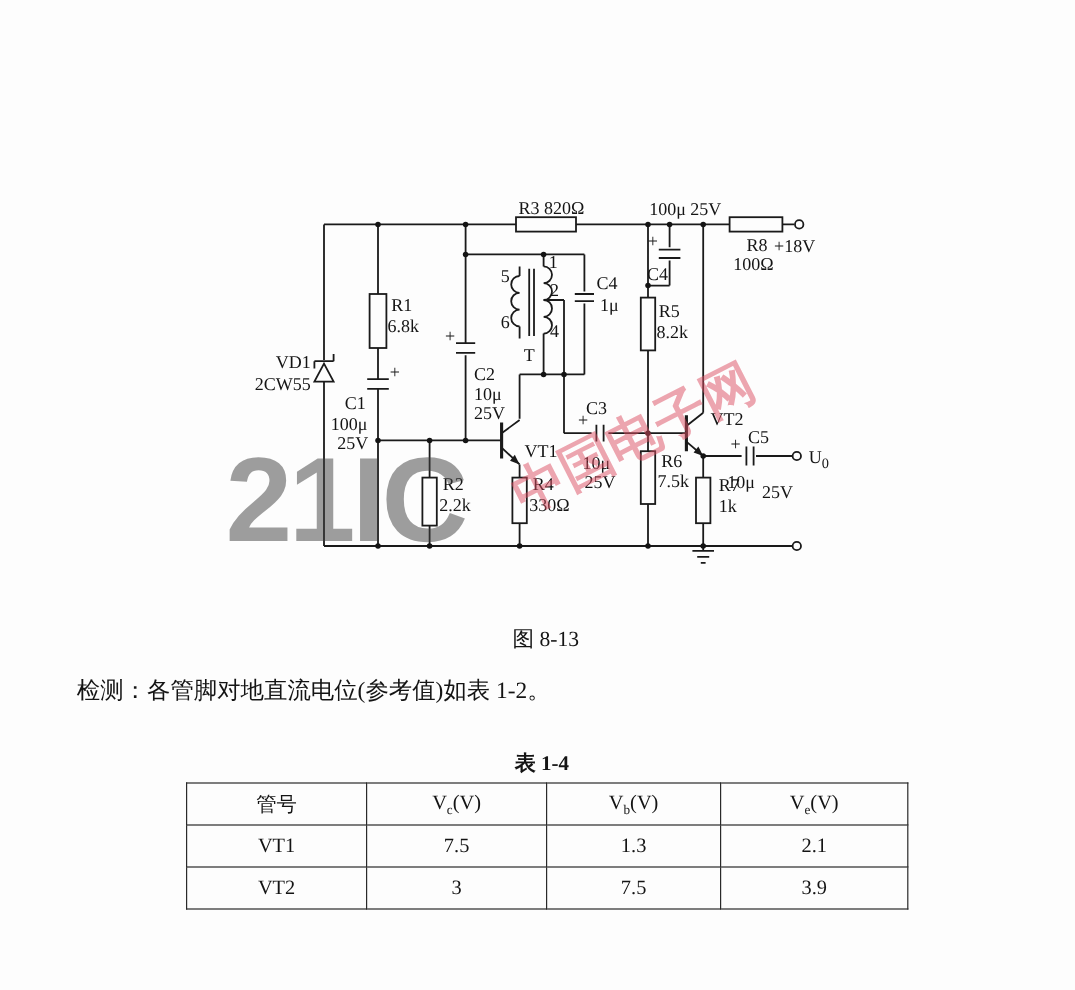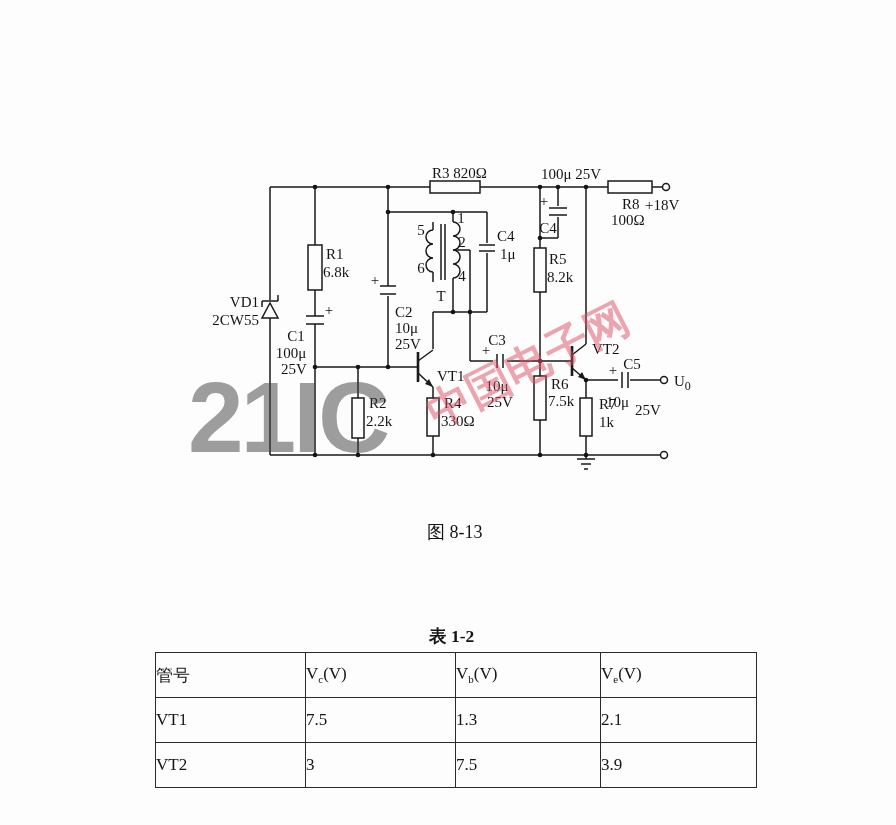--- a/index.html
+++ b/index.html
@@ -8,21 +8,21 @@
   .page{position:absolute;inset:0;background:#fdfdfd;overflow:hidden}
   .intro{position:absolute;left:16px;top:9px;width:864px;font-size:20px;line-height:27.5px;text-align:justify;text-indent:2em}
   .circuit{position:absolute;left:0;top:0}
   .circuit text{font-family:"Liberation Serif","DejaVu Serif",serif;font-size:15px;fill:#141414}
   .annotation{position:absolute;left:312px;top:465px;font-size:17px;letter-spacing:.3px}
   .annotation sub{font-size:12px}
   .fig-caption{position:absolute;left:427px;top:520px;font-size:18px}
   .detect{position:absolute;left:64px;top:562px;font-size:19.5px}
   .tbl-title{position:absolute;left:429px;top:624px;font-size:17.5px;font-weight:bold}
   .vtable{position:absolute;left:155px;top:652px;width:601px;border-collapse:collapse;font-size:17px;table-layout:fixed}
-  .vtable th,.vtable td{border:1.3px solid #2a2a2a;text-align:left;height:45px;font-weight:normal}
+  .vtable th,.vtable td{border:1.3px solid #2a2a2a;text-align:center;height:35px;font-weight:normal}
   .vtable sub{font-size:11px}
   .wm-big{position:absolute;left:188px;top:360px;font-family:"Liberation Sans",sans-serif;font-size:100px;font-weight:800;color:#404040;opacity:.5;letter-spacing:-3px;pointer-events:none}
   .wm-cn{position:absolute;left:430px;top:386px;font-family:"Liberation Sans",sans-serif;font-size:44px;font-weight:700;color:#dd4f63;opacity:.5;transform:rotate(-27deg);transform-origin:0 50%;white-space:nowrap;pointer-events:none}
 </style>
 </head>
 <body>
 
 <div class="page">
 
 
@@ -156,22 +156,23 @@
       <text x="674" y="386" font-size="17"><tspan>U</tspan><tspan dy="4" font-size="12">0</tspan></text>
     </g>
   </svg>
 
   <div class="wm-big">21IC</div>
   <div class="wm-cn">中国电子网</div>
 
 
   <div class="fig-caption">图 8-13</div>
 
-
-  <div class="tbl-title">表 1-2</div>
+  <p class="detect">检测：各管脚对地直流电位(参考值)如表 1-2。</p>
+
+  <div class="tbl-title">表 1-4</div>
 
   <table class="vtable">
     <colgroup>
         <col style="width:150px">
         <col style="width:150px">
         <col style="width:145px">
         <col style="width:156px">
       </colgroup>
     <tbody>
         <tr>

